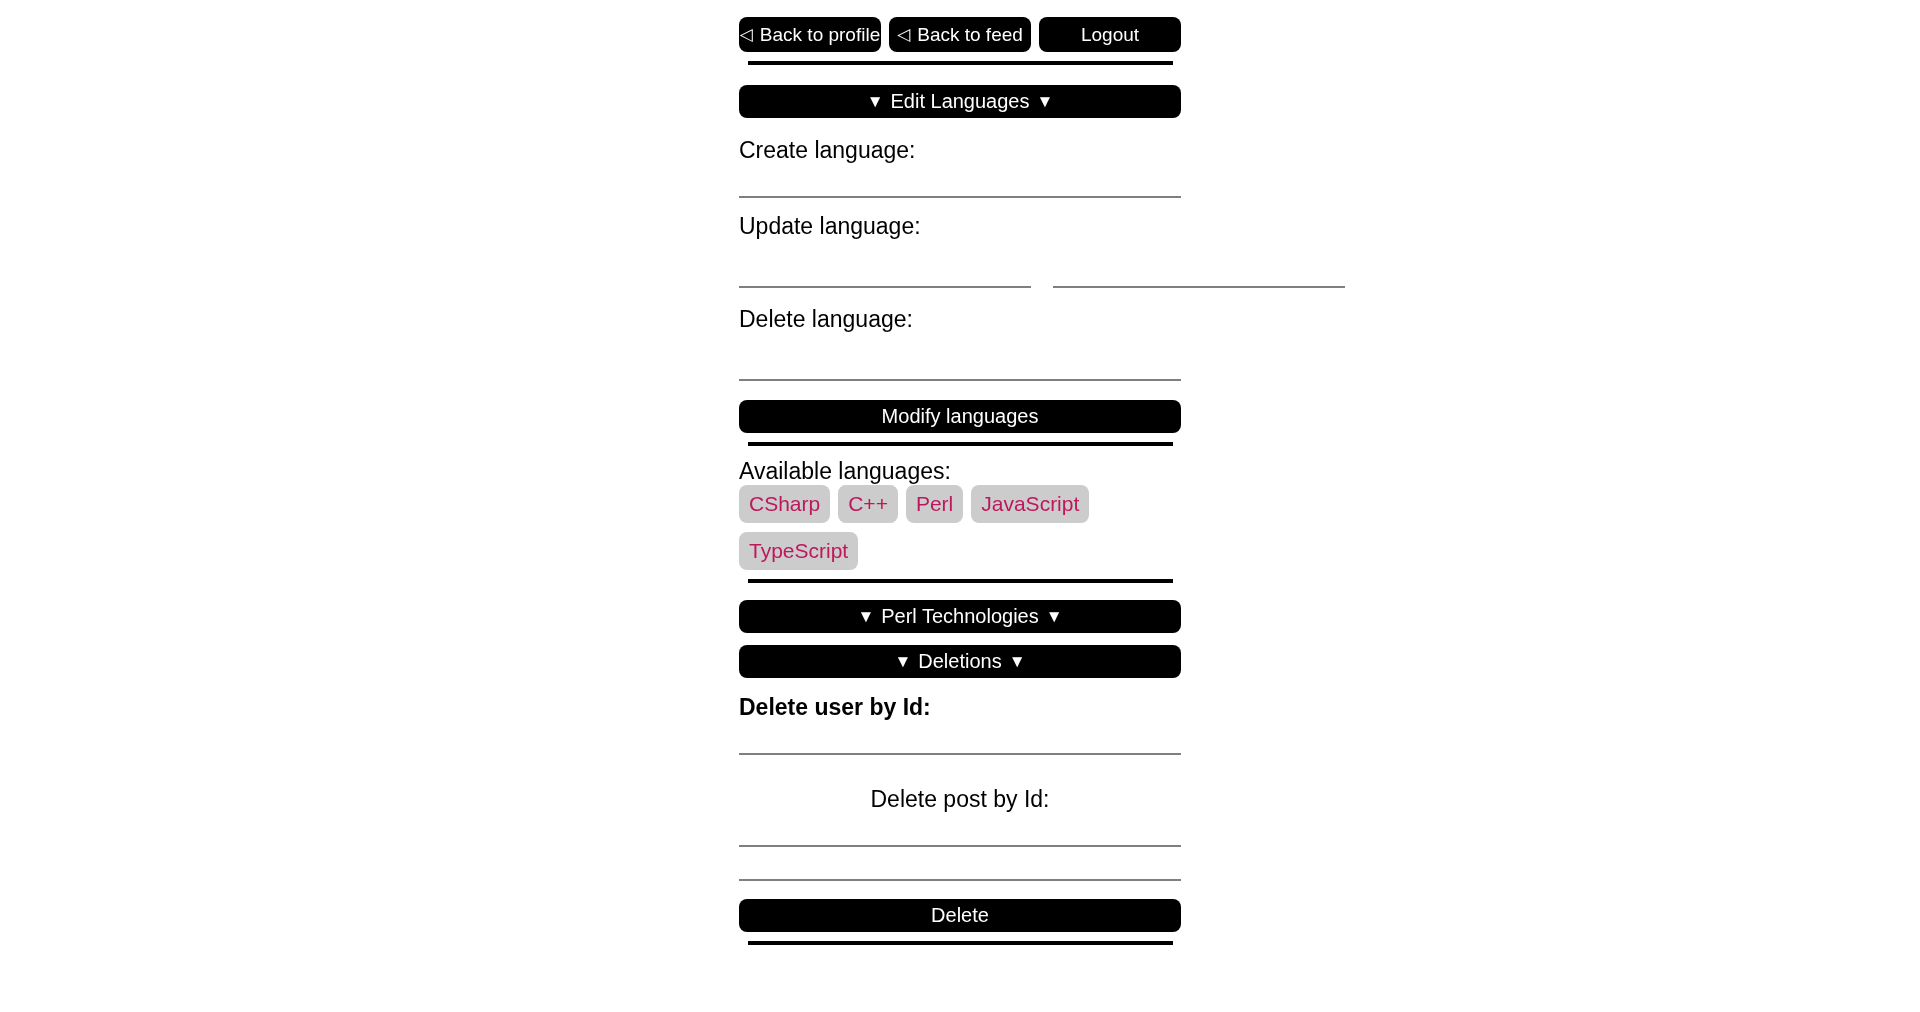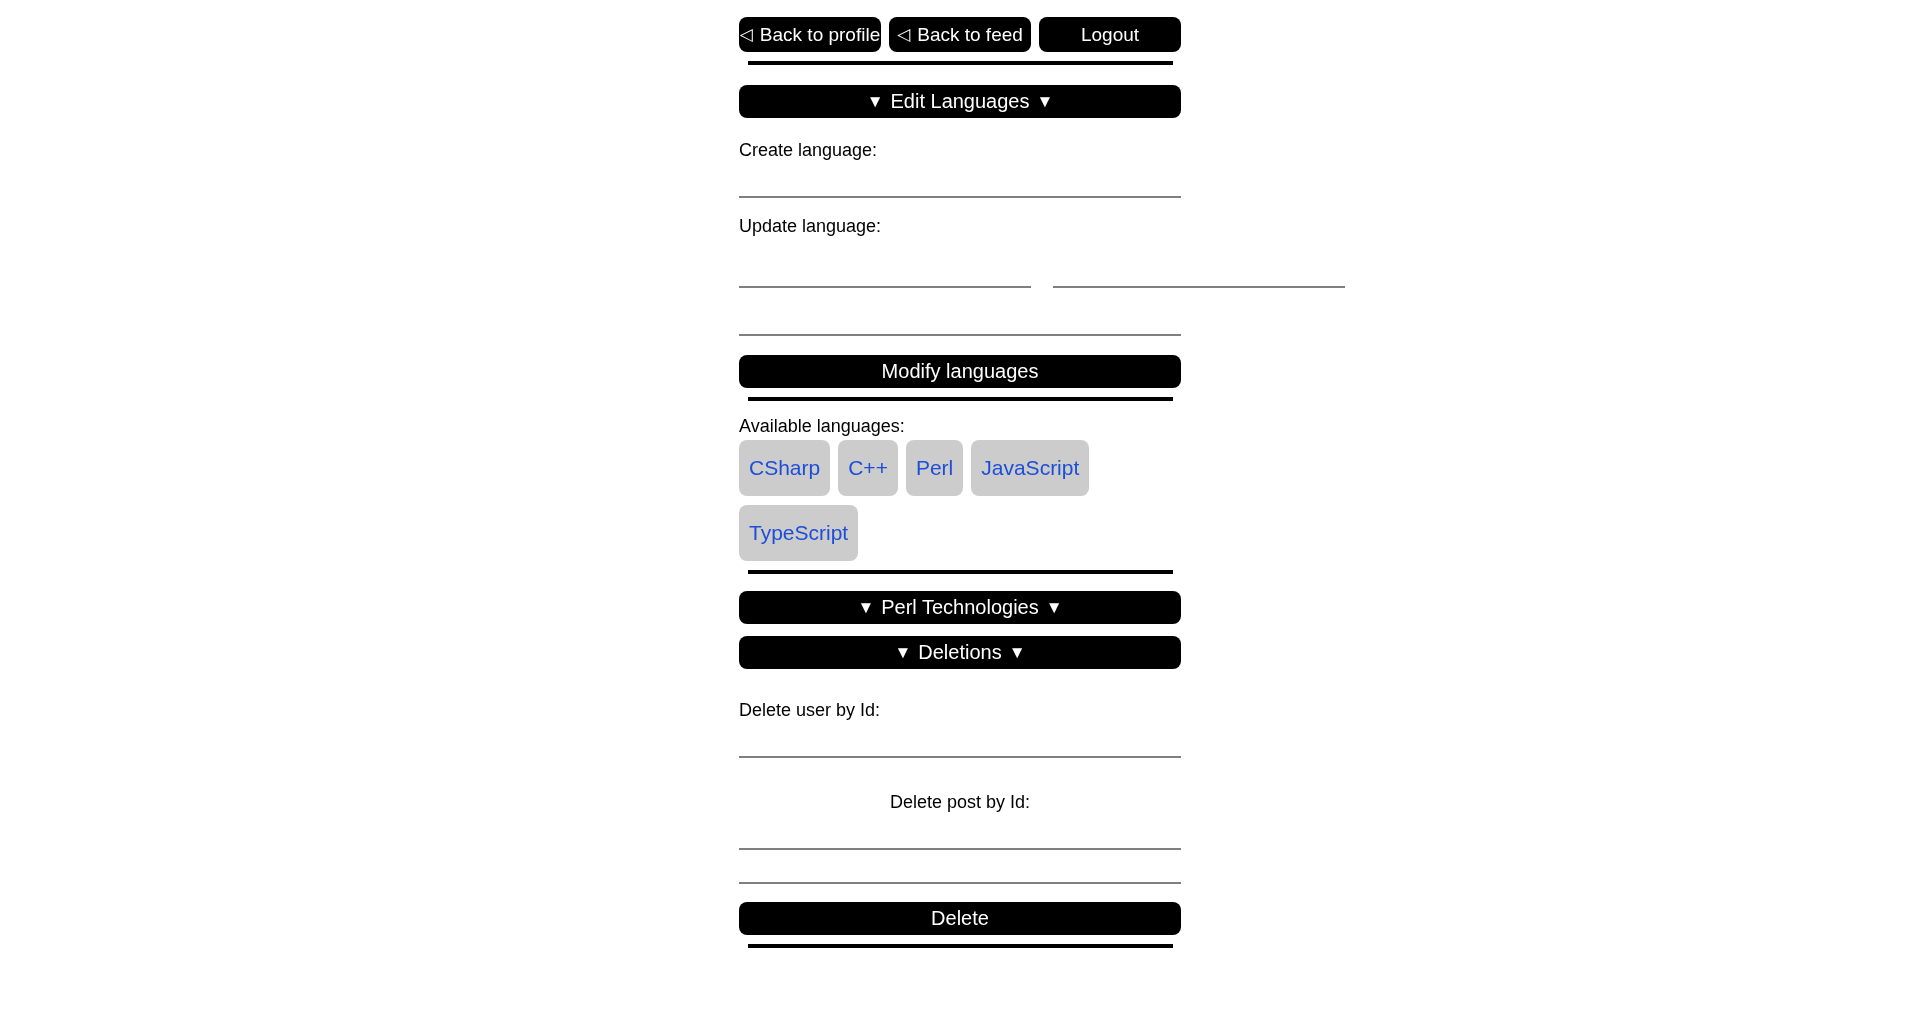--- a/index.html
+++ b/index.html
@@ -48,27 +48,27 @@
   
   hr.thick {
     border: none;
     border-top: 4px solid #000000;
     width: 425px;
     margin: 9px auto 0;
   }
   
   .lbl {
     display: block;
-    font-size: 18px;
+    font-size: 23px;
     line-height: 28px;
     margin-top: 14px;
   }
   .lbl-create { margin-top: 18px; }
   .lbl-available { margin-top: 13px; line-height: 24px; }
-  .lbl-deluser { margin-top: 27px; }
+  .lbl-deluser { margin-top: 15px; font-weight: bold; }
   .lbl-gap30 { margin-top: 30px; text-align: center; }
   input.underline {
     display: block;
     width: 100%;
     height: 34px;
     border: none;
     border-bottom: 2px solid #7f7f7f;
     background: transparent;
     outline: none;
     font-family: "Liberation Sans", sans-serif;
@@ -95,22 +95,22 @@
     display: flex;
     flex-wrap: wrap;
     gap: 9px 8px;
     margin-top: 2px;
   }
   .tag {
     background: #cccccc;
     border-radius: 8px;
     font-size: 21px;
     line-height: 24px;
-    padding: 16px 10px;
-    color: #1d4ed8;
+    padding: 7px 10px;
+    color: #be185d;
     white-space: nowrap;
   }
 </style>
 </head>
 <body>
 
 <div class="container">
 
   <div class="topbar">
     <button class="btn">
@@ -136,20 +136,21 @@
 
   <label class="lbl lbl-create">Create language:</label>
   <input type="text" class="underline" value="" style="">
 
   <label class="lbl">Update language:</label>
   <div class="update-row">
     <input type="text" class="underline tall" value="" style="">
     <input type="text" class="underline tall" value="" style="">
   </div>
 
+  <label class="lbl" style="margin-top:17px">Delete language:</label>
   <input type="text" class="underline tall" value="" style="">
 
   <button class="btn btn-wide mt-modify">
     <span>Modify languages</span>
   </button>
 
   <hr class="thick mt-hr2">
 
   <label class="lbl lbl-available">Available languages:</label>
   <div class="tags">

